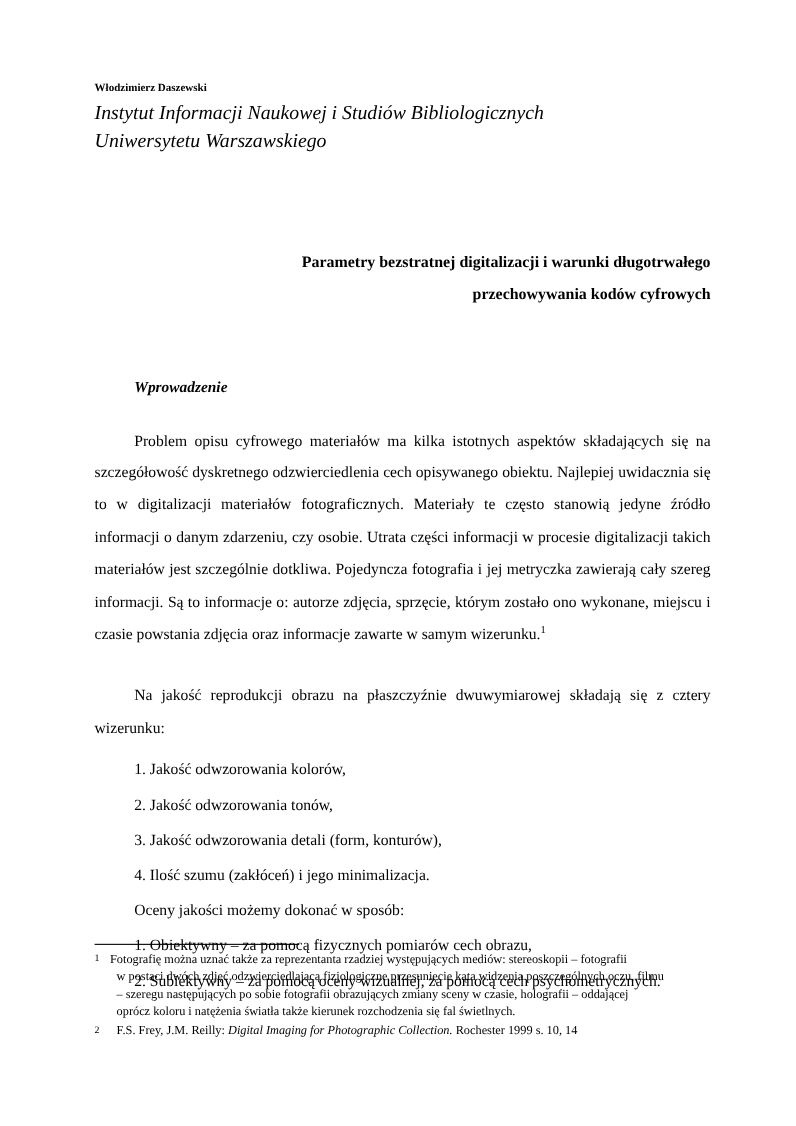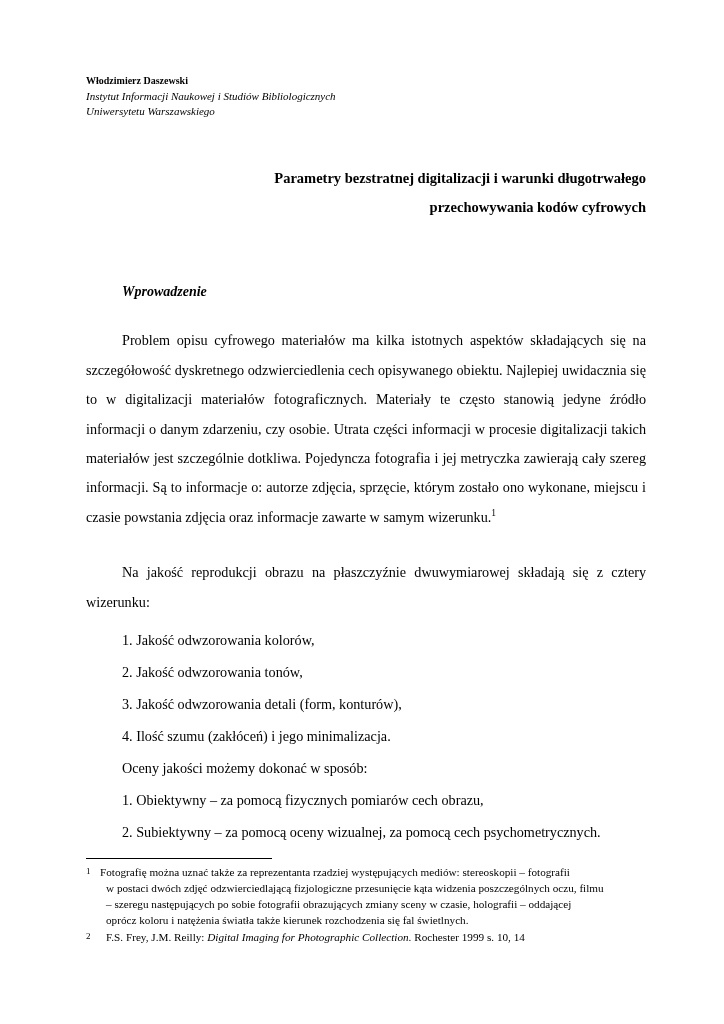--- a/index.html
+++ b/index.html
@@ -27,28 +27,28 @@
   .author-block {
     margin: 0 0 0 0;
   }
   .author-name {
     font-size: 10px;
     font-weight: bold;
     line-height: 1.45;
     margin: 0;
   }
   .affil {
-    font-size: 11px;
+    font-size: 18px;
     font-style: italic;
     line-height: 1.45;
     margin: 0;
   }
 
   .title-block {
-    margin-top: 44px;
+    margin-top: 84px;
     text-align: right;
     padding-left: 110px;
   }
   .title-line {
     font-size: 14.5px;
     font-weight: bold;
     line-height: 2.0;
     margin: 0;
   }
 

